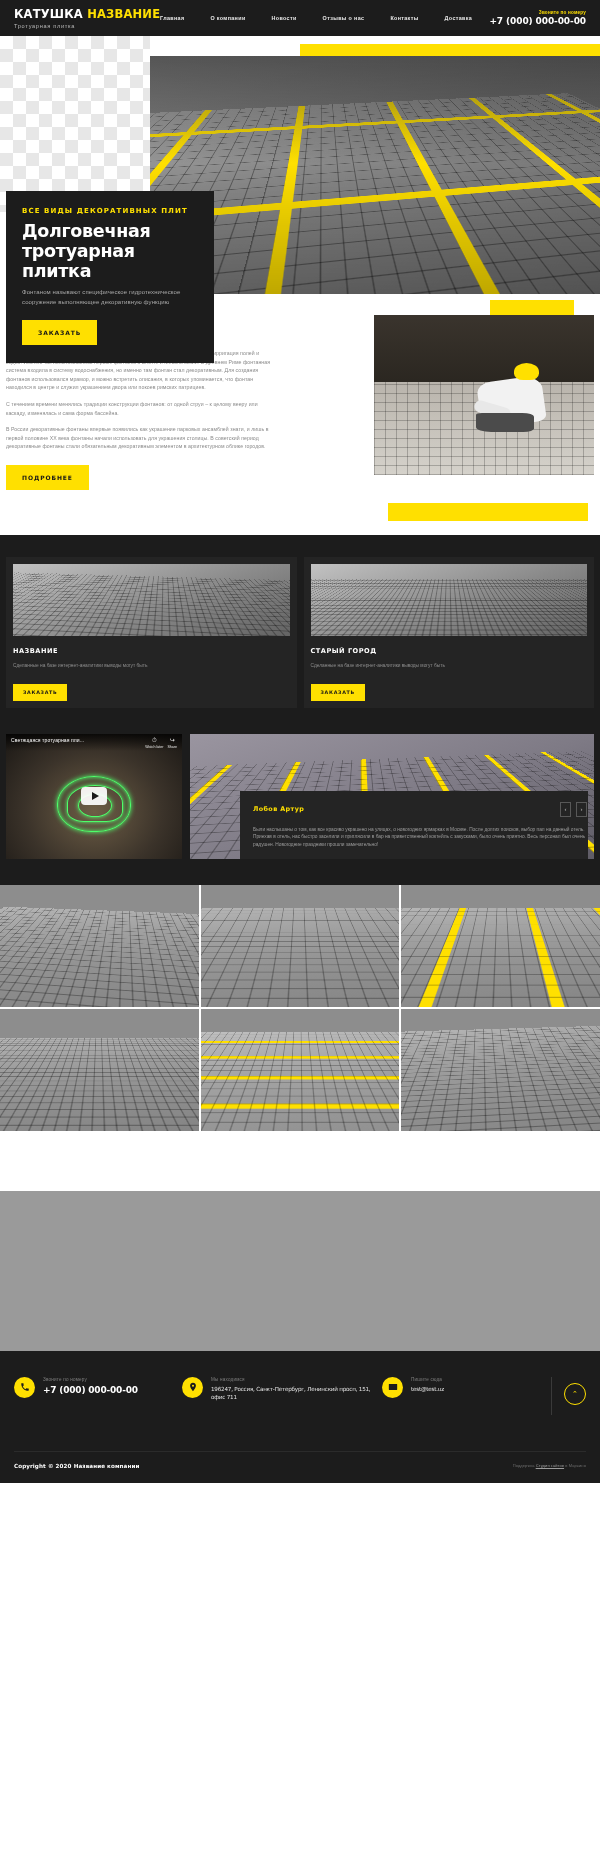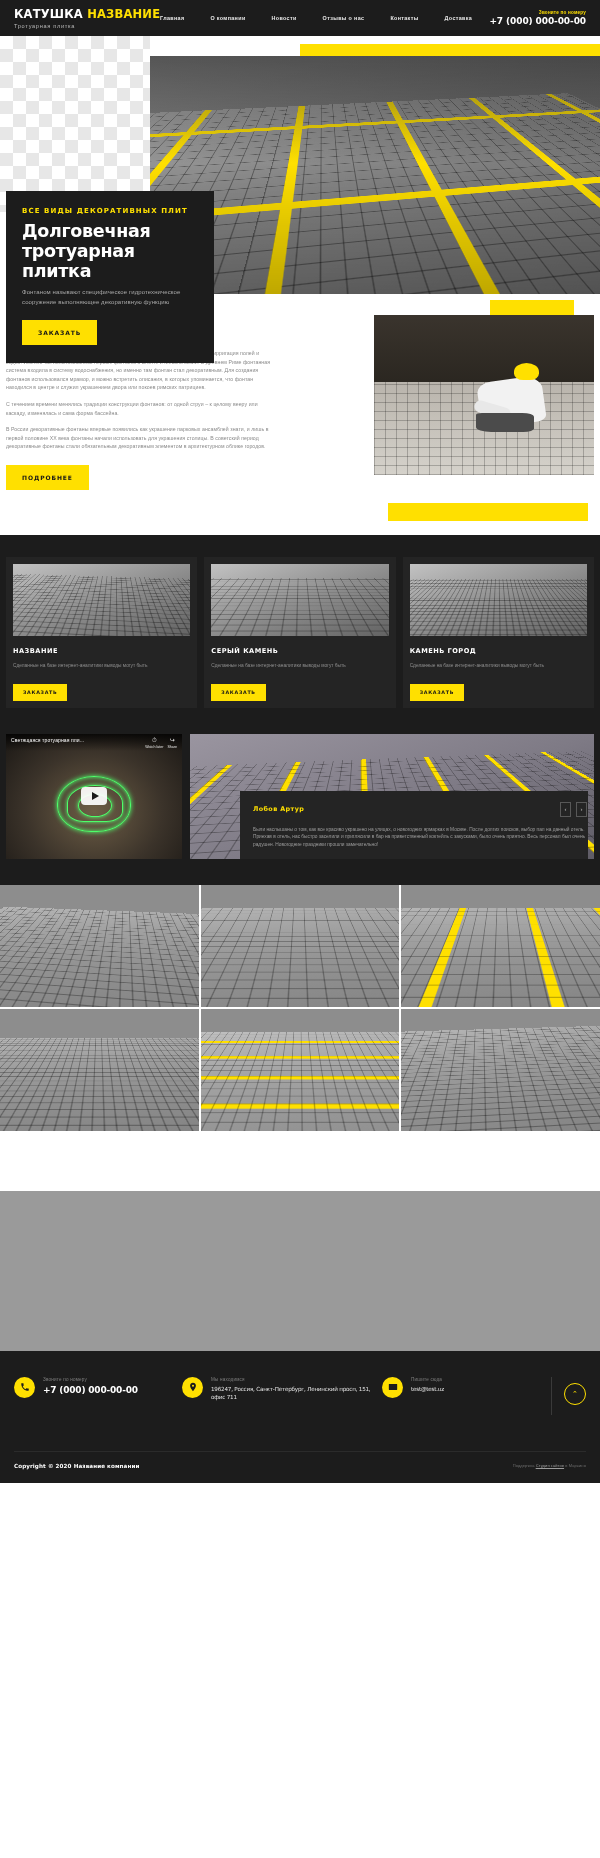--- a/index.html
+++ b/index.html
@@ -422,32 +422,24 @@
   <div class="cards">
     <div class="card">
       <div class="card-img c2">
           <i></i>
         </div>
       <div class="card-title">НАЗВАНИЕ</div>
       <div class="card-desc">Сделанные на базе интернет-аналитики выводы могут быть</div>
       <button class="btn-y">ЗАКАЗАТЬ</button>
     </div>
     <div class="card">
-      <div class="card-img c3">
-          <i></i>
-        </div>
-      <div class="card-title">СЕРЫЙ КАМЕНЬ</div>
-      <div class="card-desc">Сделанные на базе интернет-аналитики выводы могут быть</div>
-      <button class="btn-y">ЗАКАЗАТЬ</button>
-    </div>
-    <div class="card">
       <div class="card-img c4">
           <i></i>
         </div>
-      <div class="card-title">КАМЕНЬ ГОРОД</div>
+      <div class="card-title">СТАРЫЙ ГОРОД</div>
       <div class="card-desc">Сделанные на базе интернет-аналитики выводы могут быть</div>
       <button class="btn-y">ЗАКАЗАТЬ</button>
     </div>
   </div>
 </section>
 
 <section class="media">
   <div class="video">
     <div class="video-bg"></div>
     <div class="glow"></div>

